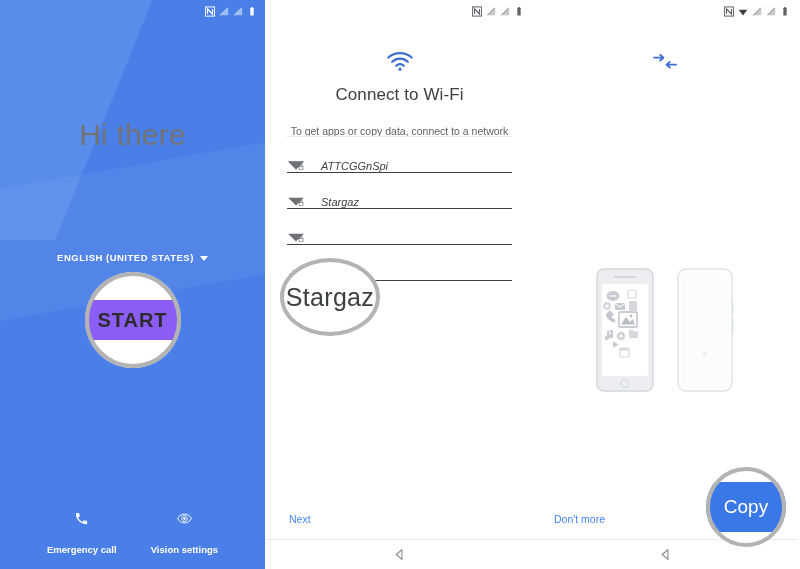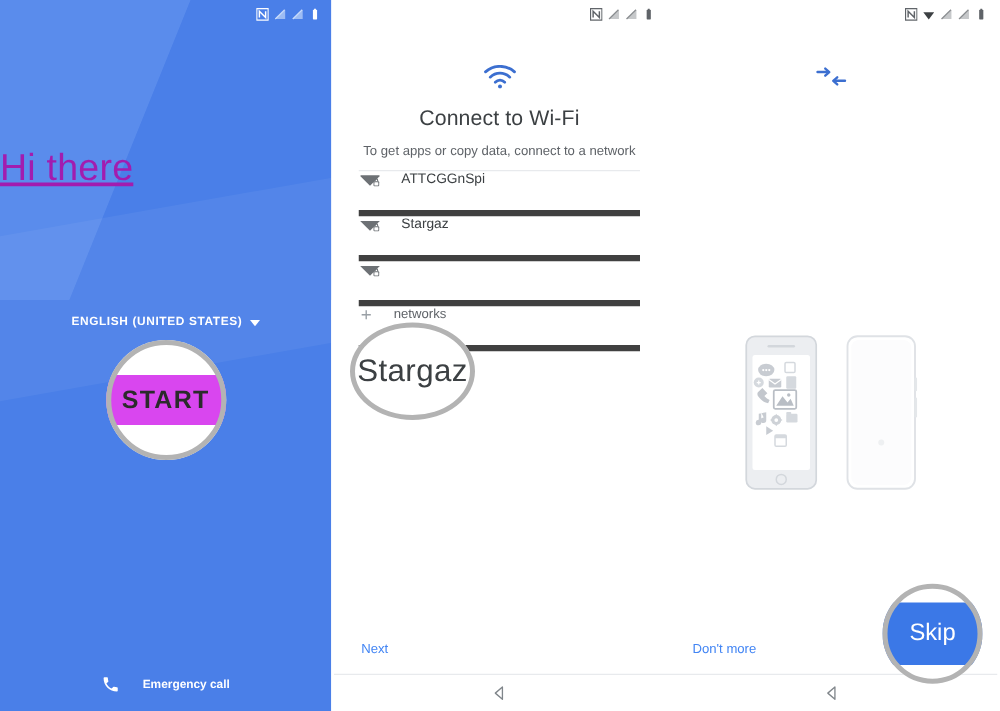--- a/index.html
+++ b/index.html
@@ -50,27 +50,26 @@
     background: linear-gradient(112deg, #5a8cec 0%, #5a8cec 42%, #4a7fe8 42.2%, #4a7fe8 100%);
   }
   .shard-c {
     top: 196px; left: -40px; width: 340px; height: 130px;
     background: rgba(255,255,255,0.05);
     transform: rotate(-10deg);
     transform-origin: left top;
   }
   .hi-there {
     position: absolute; top: 118px; left: 0; right: 0;
-    text-align: left;
-    color: #a21caf;
+    text-align: center;
+    color: #737373;
     font-size: 30px;
     font-weight: 400;
     letter-spacing: 0.2px;
     z-index: 3;
-    text-decoration: underline;
   }
   .lang-row {
     position: absolute; top: 252px; left: 0; right: 0;
     text-align: center;
     z-index: 3;
     display: flex; align-items: center; justify-content: center; gap: 6px;
   }
   .lang-label {
     color: #ffffff;
     font-size: 9.5px;
@@ -87,21 +86,21 @@
   .start-wrap {
     position: absolute; top: 272px; left: 50%;
     transform: translateX(-50%);
     width: 96px; height: 96px;
     z-index: 4;
   }
   .start-btn {
     position: absolute; top: 50%; left: 50%;
     transform: translate(-50%, -50%);
     width: 96px; height: 40px;
-    background: #d946ef;
+    background: #8b5cf6;
     color: #2b2b2b;
     font-size: 20px;
     font-weight: 700;
     letter-spacing: 1px;
     display: flex; align-items: center; justify-content: center;
     border: none; cursor: pointer;
   }
   .mag-ring {
     position: absolute; inset: 0;
     border-radius: 50%;
@@ -113,50 +112,51 @@
     position: absolute; inset: 0;
     border-radius: 50%;
     overflow: hidden;
     background: #ffffff;
   }
   .bottom-actions {
     position: absolute; bottom: 14px; left: 0; right: 0;
     display: flex; justify-content: center; gap: 34px;
     z-index: 3;
   }
-  .bact { display: flex; flex-direction: row; align-items: center; gap: 18px; cursor: pointer; }
+  .bact { display: flex; flex-direction: column; align-items: center; gap: 18px; cursor: pointer; }
   .bact-label { color: #ffffff; font-size: 9.5px; font-weight: 600; }
 
   
   .setup-head {
     position: absolute; top: 52px; left: 0; right: 0;
     text-align: center;
   }
   .head-icon { display: block; margin: 0 auto 14px; }
   .head-title {
     font-size: 17px; color: #3c4043; font-weight: 400;
     letter-spacing: 0.1px;
   }
   .head-sub {
     font-size: 10.5px; color: #5f6368;
-    margin-top: 9px;
+    margin-top: 19px;
     line-height: 1.45;
     padding: 0 22px;
   }
 
   
   .wifi-list {
     position: absolute; top: 136px; left: 20px; right: 20px;
     border-top: 1px solid #e8eaed;
   }
   .wifi-row {
     height: 36px;
-    display: flex; align-items: flex-start; gap: 16px;
-    border-bottom: 5px solid #404040;
+    display: flex; align-items: flex-end; gap: 16px;
+    border-bottom: 1px solid #404040;
     cursor: pointer;
+    font-style: italic;
   }
   .wifi-name { font-size: 11px; color: #3c4043; }
   .plus-sign {
     width: 12px; text-align: center;
     font-size: 15px; color: #9aa0a6; line-height: 1;
   }
   .addnet-label { font-size: 10.5px; color: #5f6368; }
 
   
   .mag-wifi {
@@ -251,20 +251,27 @@
       </div>
       <div class="mag-ring"></div>
     </div>
 
     <div class="bottom-actions">
       <div class="bact">
         <svg width="15" height="15" viewBox="0 0 24 24">
           <path d="M6.6 10.8c1.4 2.8 3.8 5.1 6.6 6.6l2.2-2.2c.3-.3.7-.4 1-.2 1.2.4 2.4.6 3.7.6.6 0 1 .4 1 1V20c0 .6-.4 1-1 1C10.6 21 3 13.4 3 4c0-.6.4-1 1-1h3.5c.6 0 1 .4 1 1 0 1.3.2 2.5.6 3.7.1.3 0 .7-.2 1l-2.3 2.1z" fill="#ffffff"></path>
         </svg>
         <span class="bact-label">Emergency call</span>
+      </div>
+      <div class="bact">
+        <svg width="17" height="15" viewBox="0 0 24 24">
+          <path d="M12 5c-5 0-9.3 3.1-11 7 1.7 3.9 6 7 11 7s9.3-3.1 11-7c-1.7-3.9-6-7-11-7zm0 11.5c-2.5 0-4.5-2-4.5-4.5s2-4.5 4.5-4.5 4.5 2 4.5 4.5-2 4.5-4.5 4.5z" fill="none" stroke="#ffffff" stroke-width="1.6"></path>
+          <circle cx="12" cy="12" r="2.2" fill="#ffffff"></circle>
+        </svg>
+        <span class="bact-label">Vision settings</span>
       </div>
     </div>
   </div>
 
   <div class="gap"></div>
 
   <div class="panel panel-2">
 
     <div class="statusbar">
       <svg class="sb-icon" viewBox="0 0 12 12">
@@ -426,21 +433,21 @@
         <rect x="55.5" y="34" width="2.2" height="11" rx="1.1" fill="#e4e7ea"></rect>
         <rect x="55.5" y="50" width="2.2" height="16" rx="1.1" fill="#e4e7ea"></rect>
         <circle cx="29" cy="86" r="2.4" fill="#eef0f2"></circle>
       </svg>
     </div>
 
     <div class="foot-link">Don't more</div>
 
     <div class="next-wrap">
       <div class="mag-clip">
-        <button class="next-btn">Skip</button>
+        <button class="next-btn">Copy</button>
       </div>
       <div class="mag-ring"></div>
     </div>
 
     <div class="navbar">
       <svg width="13" height="13" viewBox="0 0 16 16">
         <path d="M11 2 L4 8 L11 14 Z" fill="none" stroke="#80868b" stroke-width="1.3" stroke-linejoin="round"></path>
       </svg>
     </div>
   </div>

